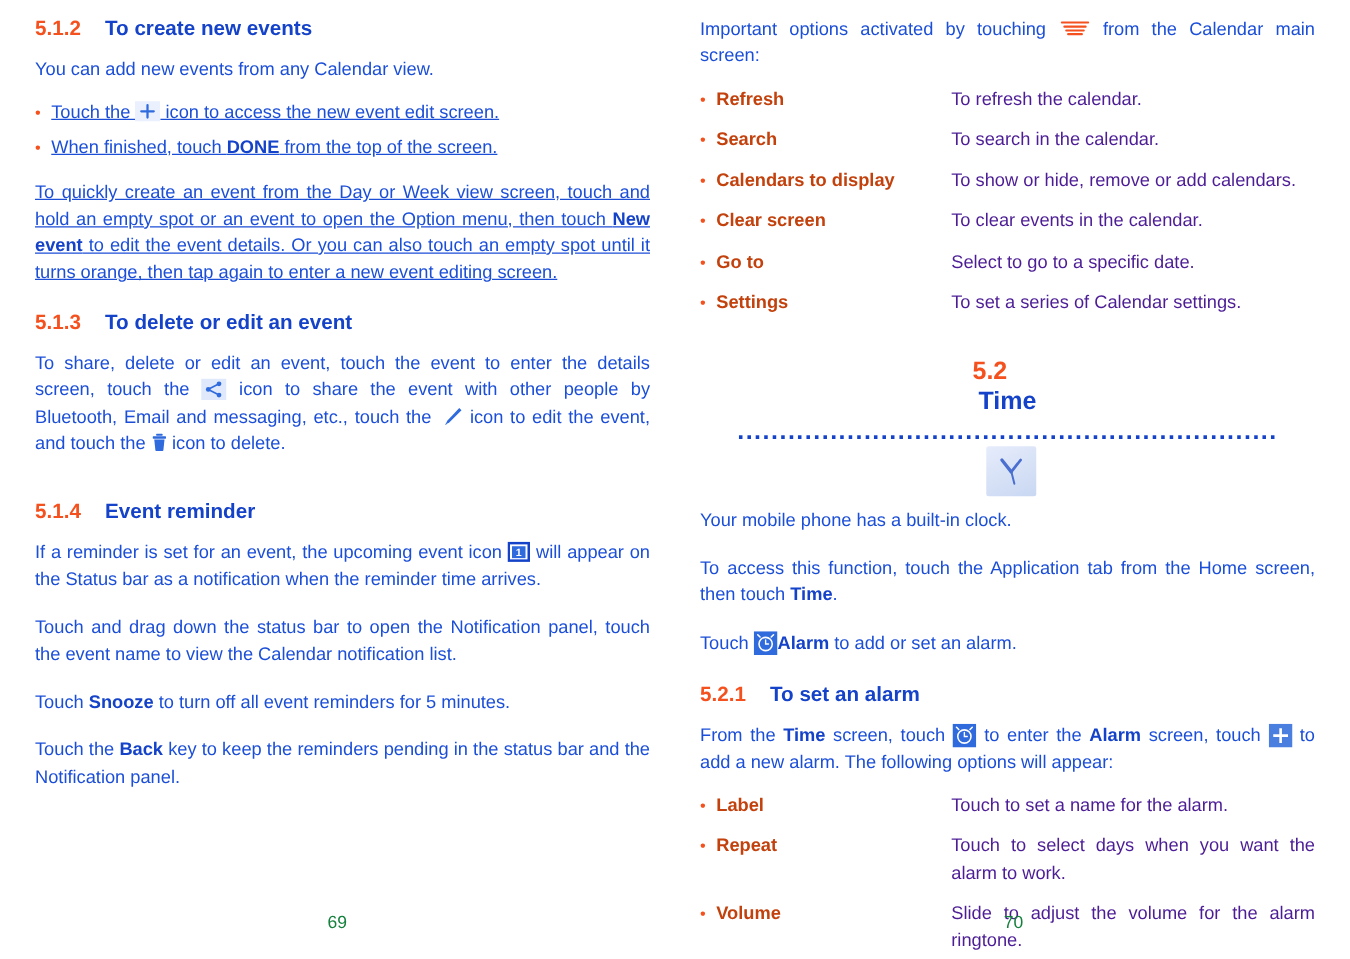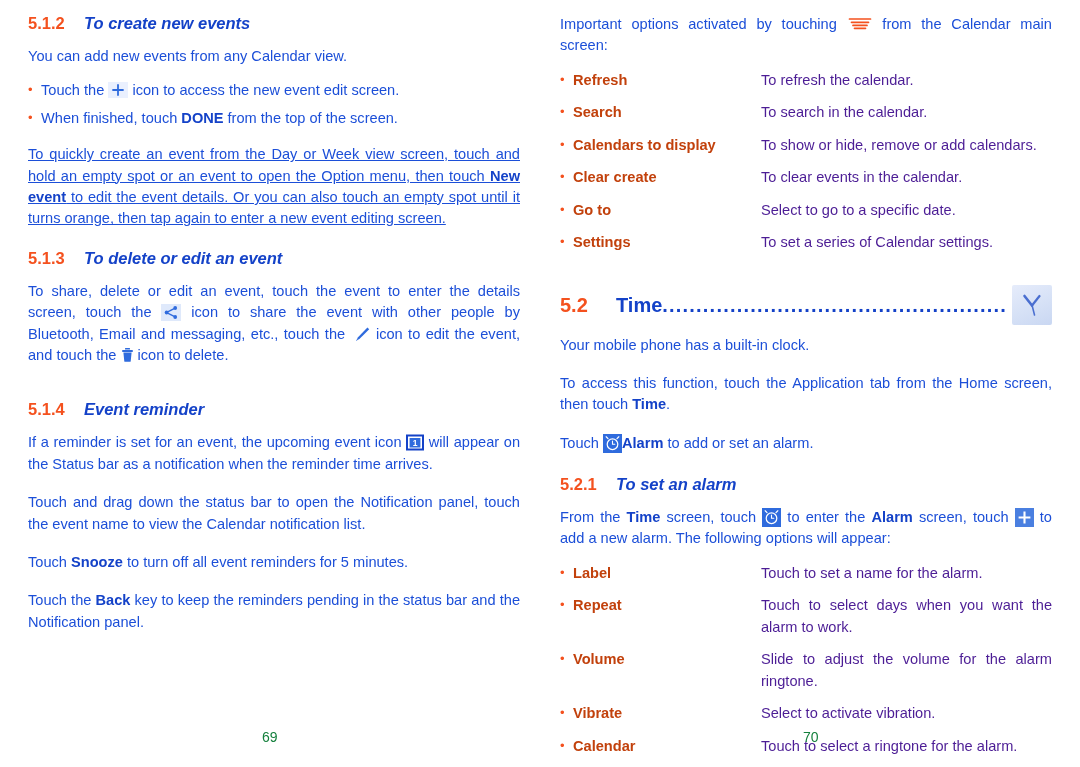--- a/index.html
+++ b/index.html
@@ -35,21 +35,21 @@
     font-weight: bold;
     margin: 0 0 12px 0;
     line-height: 1.2;
     white-space: nowrap;
   }
   .h-sub .num {
     color: #f4511e;
     display: inline-block;
     width: 56px;
   }
-  .h-sub .ttl { color: #1442c8; font-style: italic; }
+  .h-sub .ttl { color: #1442c8; }
 
   .h-main {
     font-size: 20px;
     font-weight: bold;
     margin: 0 0 10px 0;
     line-height: 1.2;
     display: flex;
     align-items: center;
     white-space: nowrap;
   }
@@ -79,20 +79,21 @@
     color: #1c4fd8;
   }
   p.para.last-left { text-align: left; }
   b, strong { font-weight: bold; color: #1442c8; }
 
   
   ul.bul {
     list-style: none;
     margin: 0 0 13px 0;
     padding: 0;
+    text-decoration: underline;
   }
   ul.bul > li {
     position: relative;
     padding-left: 13px;
     font-size: 14.6px;
     line-height: 1.47;
     margin-bottom: 6px;
     text-align: justify;
   }
   ul.bul > li:last-child { margin-bottom: 0; }
@@ -270,35 +271,35 @@
       </tr>
       <tr>
         <td class="term">Search</td>
         <td class="desc">To search in the calendar.</td>
       </tr>
       <tr>
         <td class="term">Calendars to display</td>
         <td class="desc">To show or hide, remove or add calendars.</td>
       </tr>
       <tr>
-        <td class="term">Clear create</td>
+        <td class="term">Clear screen</td>
         <td class="desc">To clear events in the calendar.</td>
       </tr>
       <tr>
         <td class="term">Go to</td>
         <td class="desc">Select to go to a specific date.</td>
       </tr>
       <tr>
         <td class="term">Settings</td>
         <td class="desc">To set a series of Calendar settings.</td>
       </tr>
     </tbody>
       </table>
 
-    <h1 class="h-main" style="margin-top:31px;">
+    <h1 class="h-main" style="margin-top:31px;flex-direction:column;">
       <span class="num">5.2</span>
         <span class="ttl">Time</span>
         <span class="leader">................................................................</span>
       <span class="sec-icon">
         <svg width="30" height="30" viewBox="0 0 30 30">
           <g stroke="#4a6fd0" stroke-linecap="round" fill="none">
             <line x1="15" y1="15.5" x2="7.5" y2="6" stroke-width="2.6"></line>
             <line x1="15" y1="15.5" x2="22.5" y2="6" stroke-width="2.2"></line>
             <line x1="15" y1="15" x2="17.5" y2="25" stroke-width="1.6"></line>
           </g>

